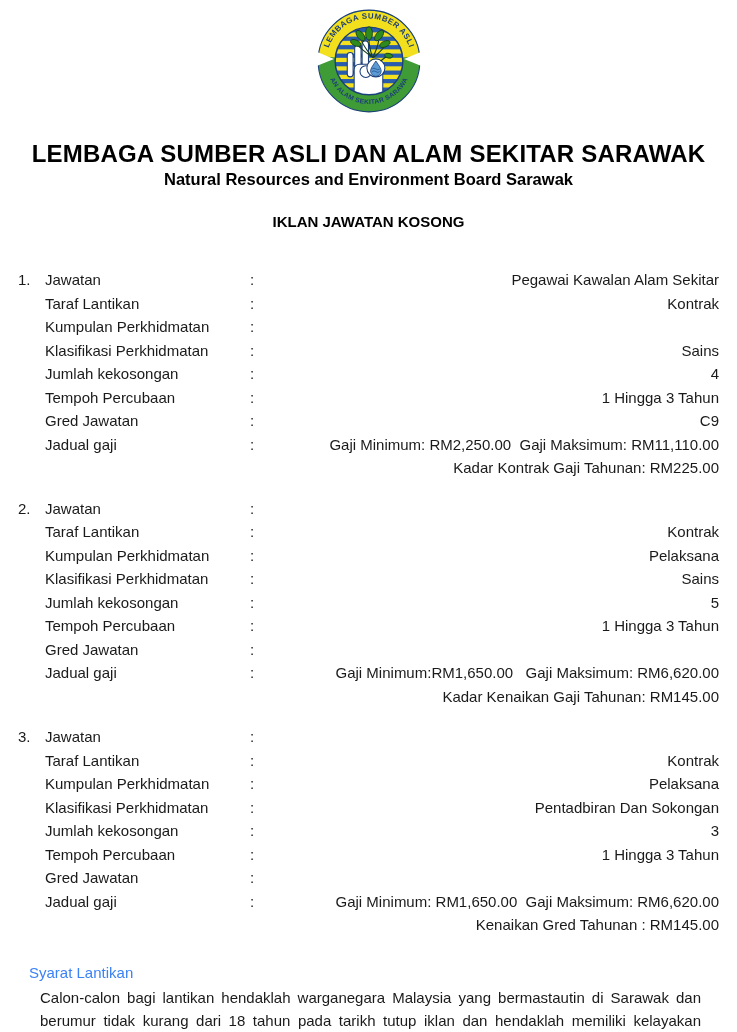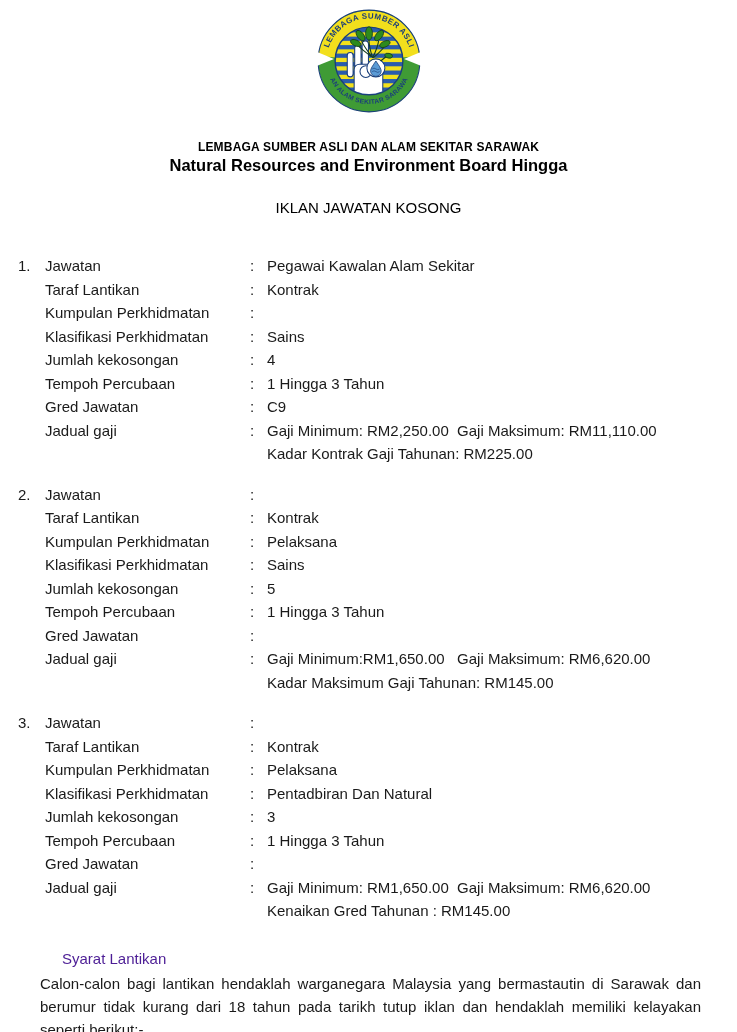--- a/index.html
+++ b/index.html
@@ -22,63 +22,63 @@
     font-family: "Liberation Sans", sans-serif;
     font-weight: bold;
     fill: var(--navy, #1b3f7a);
   }
   .logo-arc-text.top { font-size: 15px; letter-spacing: 1px; }
   .logo-arc-text.bottom { font-size: 12.5px; letter-spacing: 0.5px; }
 
   h1.org-title {
     margin: 26px 0 0 0;
     text-align: center;
-    font-size: 12px;
+    font-size: 24px;
     font-weight: bold;
     color: #000000;
     letter-spacing: 0.2px;
   }
   h2.org-subtitle {
     margin: 2px 0 0 0;
     text-align: center;
     font-size: 16.5px;
     font-weight: bold;
     color: #000000;
   }
   h3.advert-heading {
     margin: 24px 0 0 0;
     text-align: center;
     font-size: 15px;
-    font-weight: normal;
+    font-weight: bold;
     color: #000000;
   }
 
   .jobs {
     margin-top: 38px;
     padding: 0 18px 0 18px;
   }
   .job { margin-bottom: 17px; }
   .job-row {
     display: grid;
     grid-template-columns: 27px 205px 17px 1fr;
     font-size: 15px;
     line-height: 23.5px;
     color: #1a1a1a;
   }
   .cell-num   { white-space: pre; }
   .cell-label { white-space: pre; }
   .cell-colon { white-space: pre; }
-  .cell-value { white-space: pre-wrap; }
+  .cell-value { white-space: pre-wrap; text-align: right; }
   .value-line2 { white-space: pre-wrap; }
 
   .syarat-heading {
-    margin: 24px 0 0 62px;
+    margin: 24px 0 0 29px;
     font-size: 15px;
     line-height: 23.5px;
-    color: #4c1d95;
+    color: #3b82f6;
   }
   .eligibility-para {
     margin: 2px 36px 0 40px;
     font-size: 15px;
     line-height: 23px;
     text-align: justify;
     color: #1a1a1a;
   }
 </style>
 </head>
@@ -150,21 +150,21 @@
       <text class="logo-arc-text top">
         <textPath href="#arcTop" startOffset="50%" text-anchor="middle">LEMBAGA SUMBER ASLI</textPath>
       </text>
       <text class="logo-arc-text bottom">
         <textPath href="#arcBottom" startOffset="50%" text-anchor="middle">DAN ALAM SEKITAR SARAWAK</textPath>
       </text>
     </svg>
   </div>
 
   <h1 class="org-title">LEMBAGA SUMBER ASLI DAN ALAM SEKITAR SARAWAK</h1>
-  <h2 class="org-subtitle">Natural Resources and Environment Board Hingga</h2>
+  <h2 class="org-subtitle">Natural Resources and Environment Board Sarawak</h2>
   <h3 class="advert-heading">IKLAN JAWATAN KOSONG</h3>
 
   <div class="jobs" id="jobs">
       <div class="job">
         <div class="job-row">
           <div class="cell-num">1.</div>
           <div class="cell-label">Jawatan</div>
           <div class="cell-colon">:</div>
           <div class="cell-value">Pegawai Kawalan Alam Sekitar</div>
         </div>
@@ -248,21 +248,21 @@
         </div>
         <div class="job-row">
           <div class="cell-num"></div>
           <div class="cell-label">Gred Jawatan</div>
           <div class="cell-colon">:</div>
         </div>
         <div class="job-row">
           <div class="cell-num"></div>
           <div class="cell-label">Jadual gaji</div>
           <div class="cell-colon">:</div>
-          <div class="cell-value">Gaji Minimum:RM1,650.00   Gaji Maksimum: RM6,620.00<div class="value-line2">Kadar Maksimum Gaji Tahunan: RM145.00</div></div>
+          <div class="cell-value">Gaji Minimum:RM1,650.00   Gaji Maksimum: RM6,620.00<div class="value-line2">Kadar Kenaikan Gaji Tahunan: RM145.00</div></div>
         </div>
       </div>
       <div class="job">
         <div class="job-row">
           <div class="cell-num">3.</div>
           <div class="cell-label">Jawatan</div>
           <div class="cell-colon">:</div>
         </div>
         <div class="job-row">
           <div class="cell-num"></div>
@@ -273,21 +273,21 @@
         <div class="job-row">
           <div class="cell-num"></div>
           <div class="cell-label">Kumpulan Perkhidmatan</div>
           <div class="cell-colon">:</div>
           <div class="cell-value">Pelaksana</div>
         </div>
         <div class="job-row">
           <div class="cell-num"></div>
           <div class="cell-label">Klasifikasi Perkhidmatan</div>
           <div class="cell-colon">:</div>
-          <div class="cell-value">Pentadbiran Dan Natural</div>
+          <div class="cell-value">Pentadbiran Dan Sokongan</div>
         </div>
         <div class="job-row">
           <div class="cell-num"></div>
           <div class="cell-label">Jumlah kekosongan</div>
           <div class="cell-colon">:</div>
           <div class="cell-value">3</div>
         </div>
         <div class="job-row">
           <div class="cell-num"></div>
           <div class="cell-label">Tempoh Percubaan</div>

